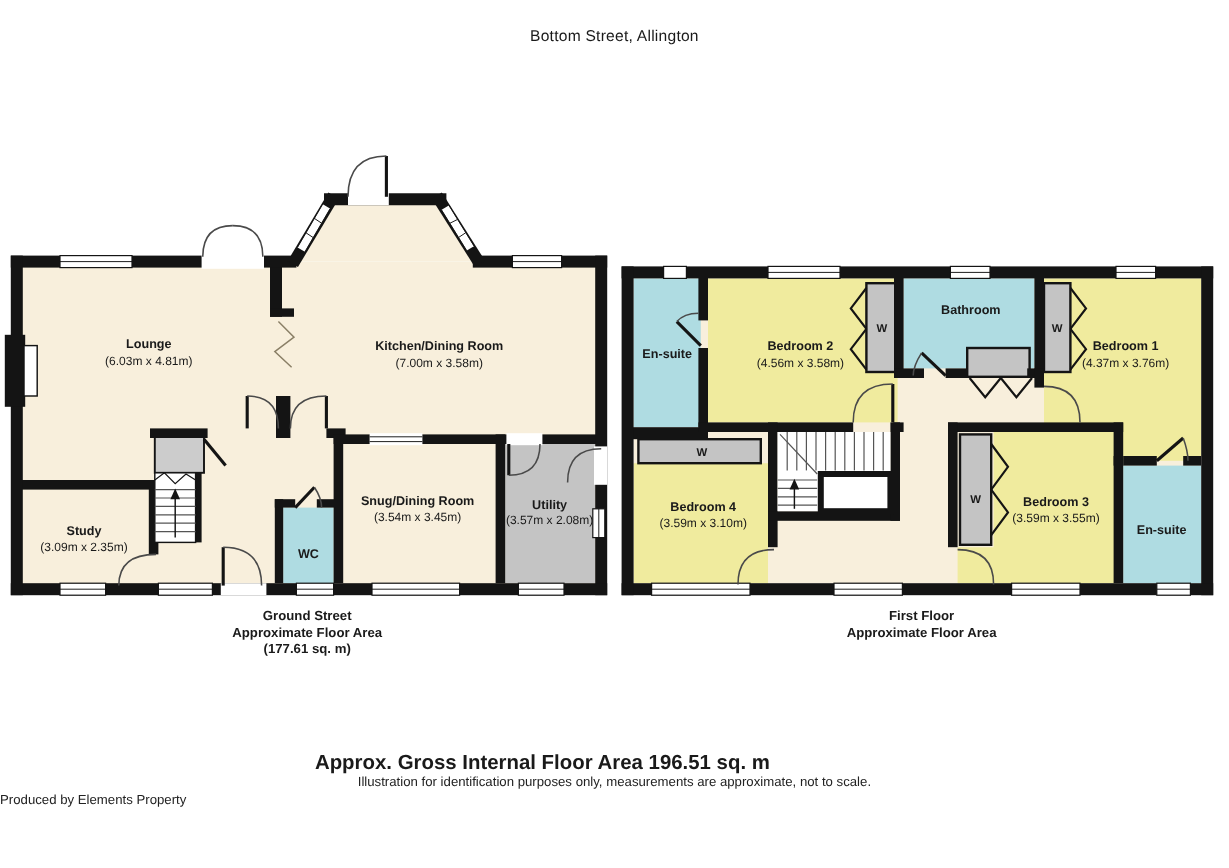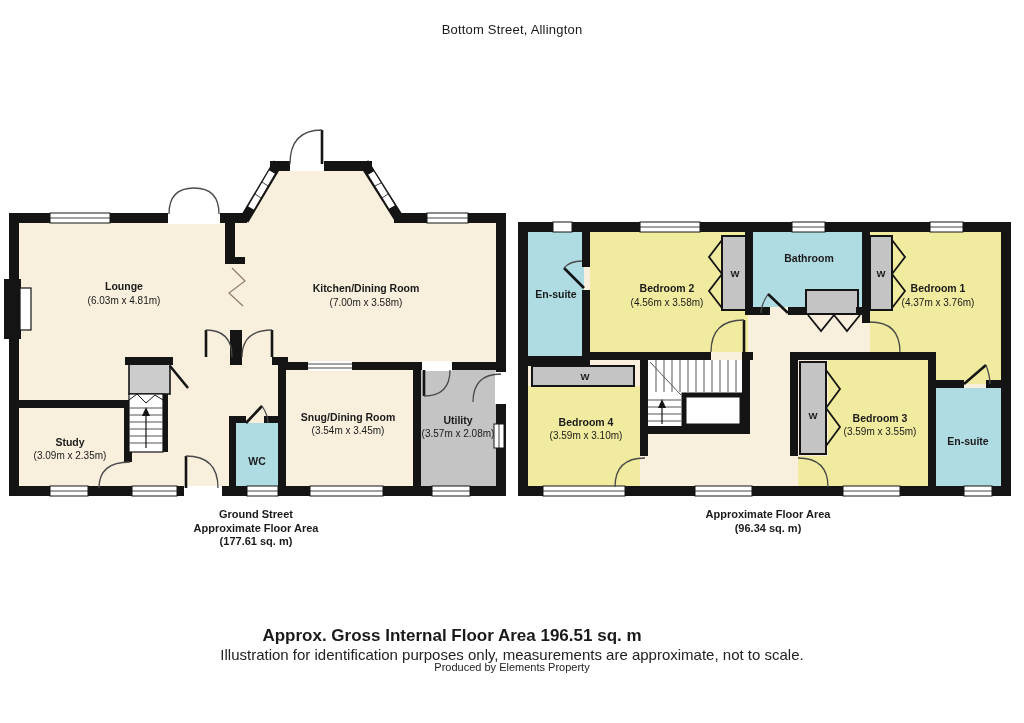--- a/index.html
+++ b/index.html
@@ -3,22 +3,22 @@
 <meta charset="utf-8">
 <style>
   html,body{margin:0;padding:0;background:#ffffff;}
   .page{position:relative;width:1024px;height:723px;background:#ffffff;overflow:hidden;
         font-family:"Liberation Sans",sans-serif;color:#1a1a1a;}
   .abs{position:absolute;}
   .title{top:22px;left:0;width:1024px;text-align:center;font-size:13px;font-weight:normal;letter-spacing:.2px;}
   .caption{width:296px;text-align:center;font-size:11px;font-weight:bold;line-height:13.5px;}
   .caption div{margin:0;}
   .footer-main{top:626px;left:0;width:904px;text-align:center;font-size:17px;font-weight:bold;}
-  .footer-sub{top:646px;left:0;width:1024px;text-align:center;font-size:15px;color:#222;}
-  .footer-by{top:661px;left:0;width:1024px;text-align:center;font-size:11px;color:#222;}
+  .footer-sub{top:646px;left:0;width:1024px;text-align:center;font-size:11px;color:#222;}
+  .footer-by{top:661px;left:0;width:1024px;text-align:left;font-size:11px;color:#222;}
   svg{position:absolute;top:0;left:0;}
   svg text{font-family:"Liberation Sans",sans-serif;fill:#1a1a1a;}
   .rname{font-size:10.5px;font-weight:bold;text-anchor:middle;}
   .rdims{font-size:10px;text-anchor:middle;}
   .wlab{font-size:9.5px;font-weight:bold;text-anchor:middle;}
   .wall{fill:#141414;}
   .cream{fill:#F8EFDC;}
   .yellow{fill:#F0EB9E;}
   .cyan{fill:#AFDCE2;}
   .stor{fill:#C4C4C4;stroke:#141414;stroke-width:2;}
@@ -297,21 +297,21 @@
       <text class="rname" x="968" y="445">En-suite</text>
     </g>
   </svg>
 
   <div class="abs caption" style="left:108px;top:508px;">
     <div>Ground Street</div>
     <div>Approximate Floor Area</div>
     <div>(177.61 sq. m)</div>
   </div>
   <div class="abs caption" style="left:620px;top:508px;">
+    <div>First Floor</div>
     <div>Approximate Floor Area</div>
-    <div>(96.34 sq. m)</div>
   </div>
 
   <div class="abs footer-main">Approx. Gross Internal Floor Area 196.51 sq. m</div>
   <div class="abs footer-sub">Illustration for identification purposes only, measurements are approximate, not to scale.</div>
   <div class="abs footer-by">Produced by Elements Property</div>
 
 </div>
 
 </body></html>

